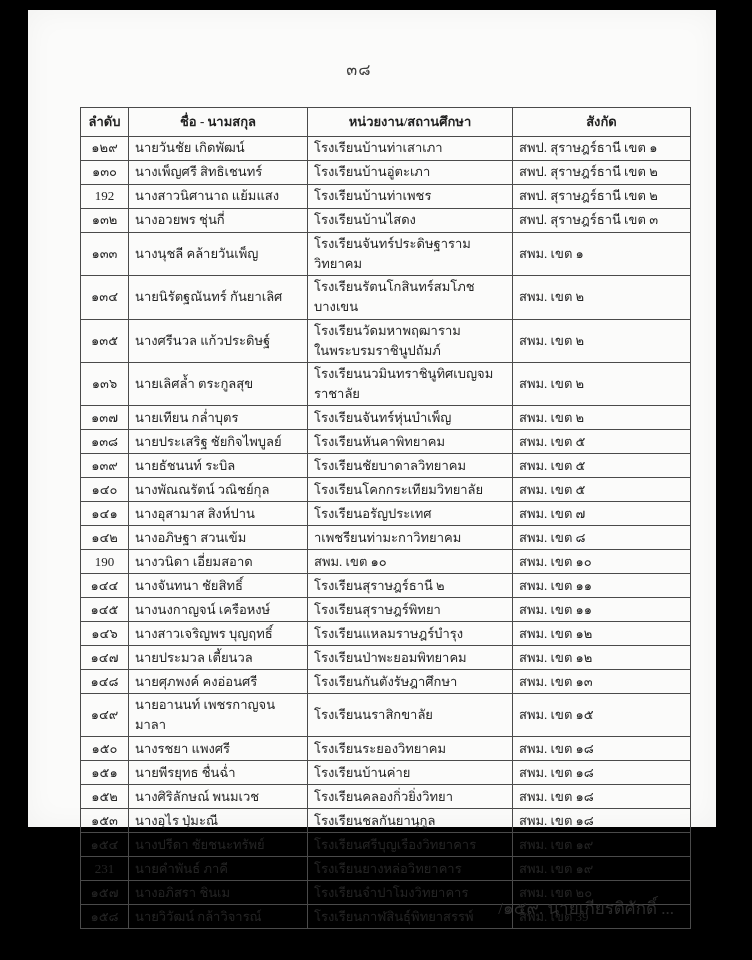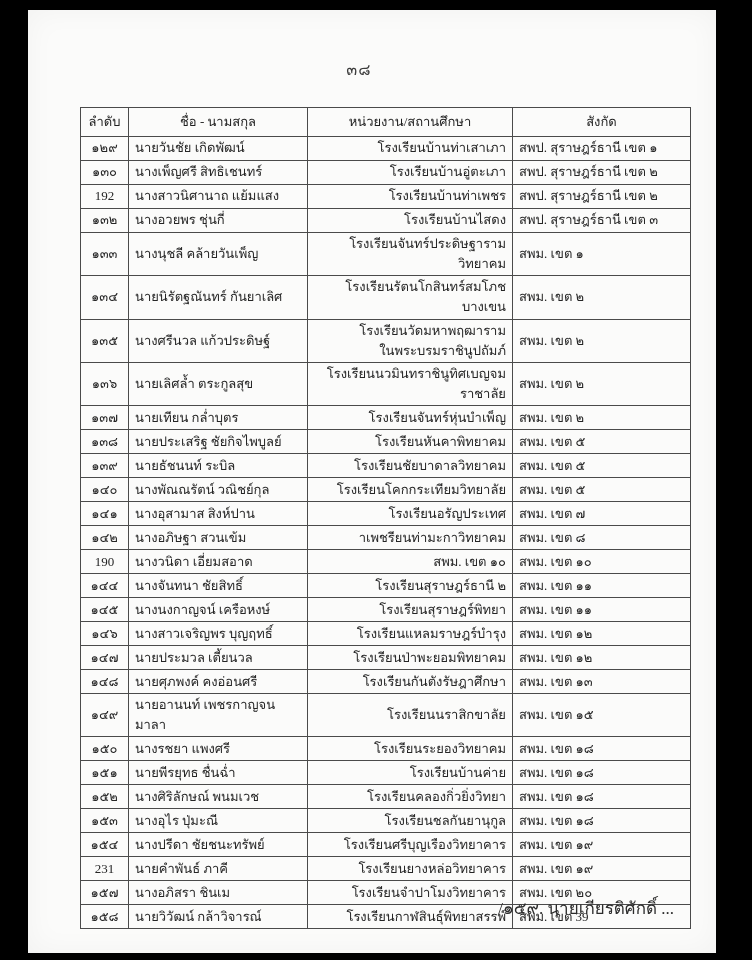--- a/index.html
+++ b/index.html
@@ -6,21 +6,21 @@
   body{
     width:752px;height:960px;
     background:#000;
     position:relative;
     font-family:"Liberation Serif","DejaVu Serif",serif;
     overflow:hidden;
   }
   .page{
     position:absolute;
     left:28px;top:10px;
-    width:688px;height:943px;
+    width:688px;height:817px;
     background:#fbfbfa;
     box-shadow:inset 0 0 30px rgba(0,0,0,0.04);
   }
   .page-number{
     position:absolute;
     top:47px;left:0;right:26px;
     text-align:center;
     font-size:16px;
     color:#3c3c3c;
     letter-spacing:1px;
@@ -42,27 +42,27 @@
     color:#252525;
     padding:1px 6px;
     line-height:1.55;
     overflow:hidden;
     white-space:pre-line;
     vertical-align:middle;
   }
   table.roster th{
     height:26px;
     text-align:center;
-    font-weight:normal;
+    font-weight:bold;
     color:#1e1e1e;
   }
   table.roster td{height:21px;}
   td.cell-no{text-align:center;padding:1px 2px;}
   td.cell-name{text-align:left;}
-  td.cell-school{text-align:right;}
+  td.cell-school{text-align:left;}
   td.cell-aff{text-align:left;padding-left:9px;margin-left:6px;}
   .footer-note{
     position:absolute;
     left:52px;top:884px;
     width:610px;
     text-align:right;
     padding-right:16px;
     box-sizing:border-box;
     font-size:17px;
     color:#2c2c2c;

